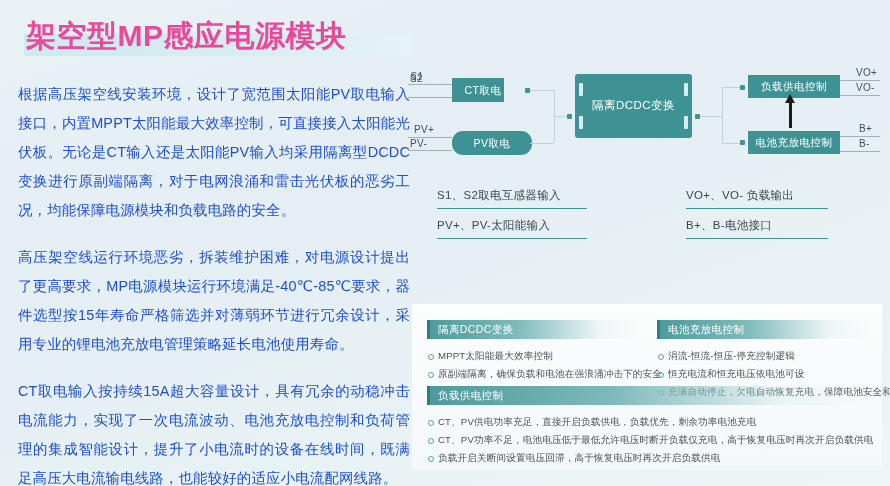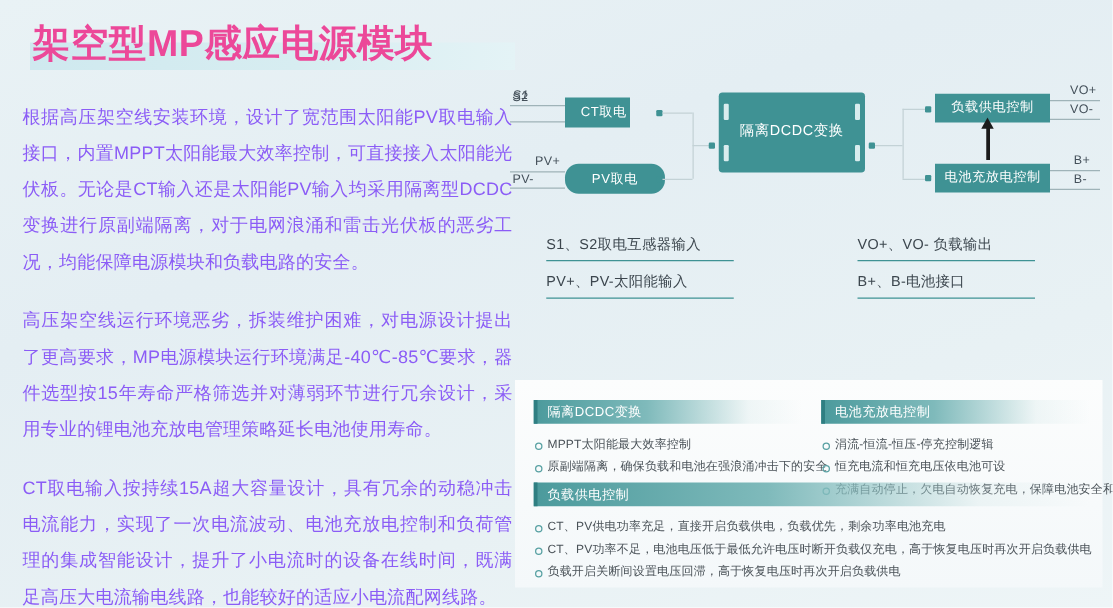--- a/index.html
+++ b/index.html
@@ -47,21 +47,21 @@
   
   .left-col {
     position: absolute;
     left: 18px;
     top: 80px;
     width: 392px;
   }
   .para {
     font-size: 14.4px;
     line-height: 29px;
-    color: #8b5cf6;
+    color: #1d4ed8;
     letter-spacing: 0.2px;
     text-align: justify;
     margin-bottom: 18px;
   }
   .para:last-child { margin-bottom: 0; }
 
   
   .diagram {
     position: absolute;
     left: 404px;
@@ -236,21 +236,21 @@
 
 <div class="diagram">
 
   <div class="lead" style="left:4px; top:22px; width:44px;"></div>
   <div class="lead" style="left:4px; top:35px; width:44px;"></div>
   <div class="lead" style="left:4px; top:75px; width:44px;"></div>
   <div class="lead" style="left:4px; top:88px; width:44px;"></div>
 
   <span class="term" style="left:6px; top:9px;font-style:italic;">S1</span>
   <span class="term" style="left:6px; top:11px;">S2</span>
-  <span class="term" style="left:24px; top:62px;">PV+</span>
+  <span class="term" style="left:10px; top:62px;">PV+</span>
   <span class="term" style="left:6px; top:76px;">PV-</span>
 
   <div class="blk blk-ct">CT取电</div>
   <div class="blk blk-pv">PV取电</div>
 
   <div class="node" style="left:121px; top:26px;"></div>
   <div class="node" style="left:121px; top:79px;"></div>
   <div class="hline" style="left:126px; top:28px; width:24px;"></div>
   <div class="hline" style="left:126px; top:81px; width:24px;"></div>
   <div class="vline" style="left:150px; top:28px; height:53px;"></div>

